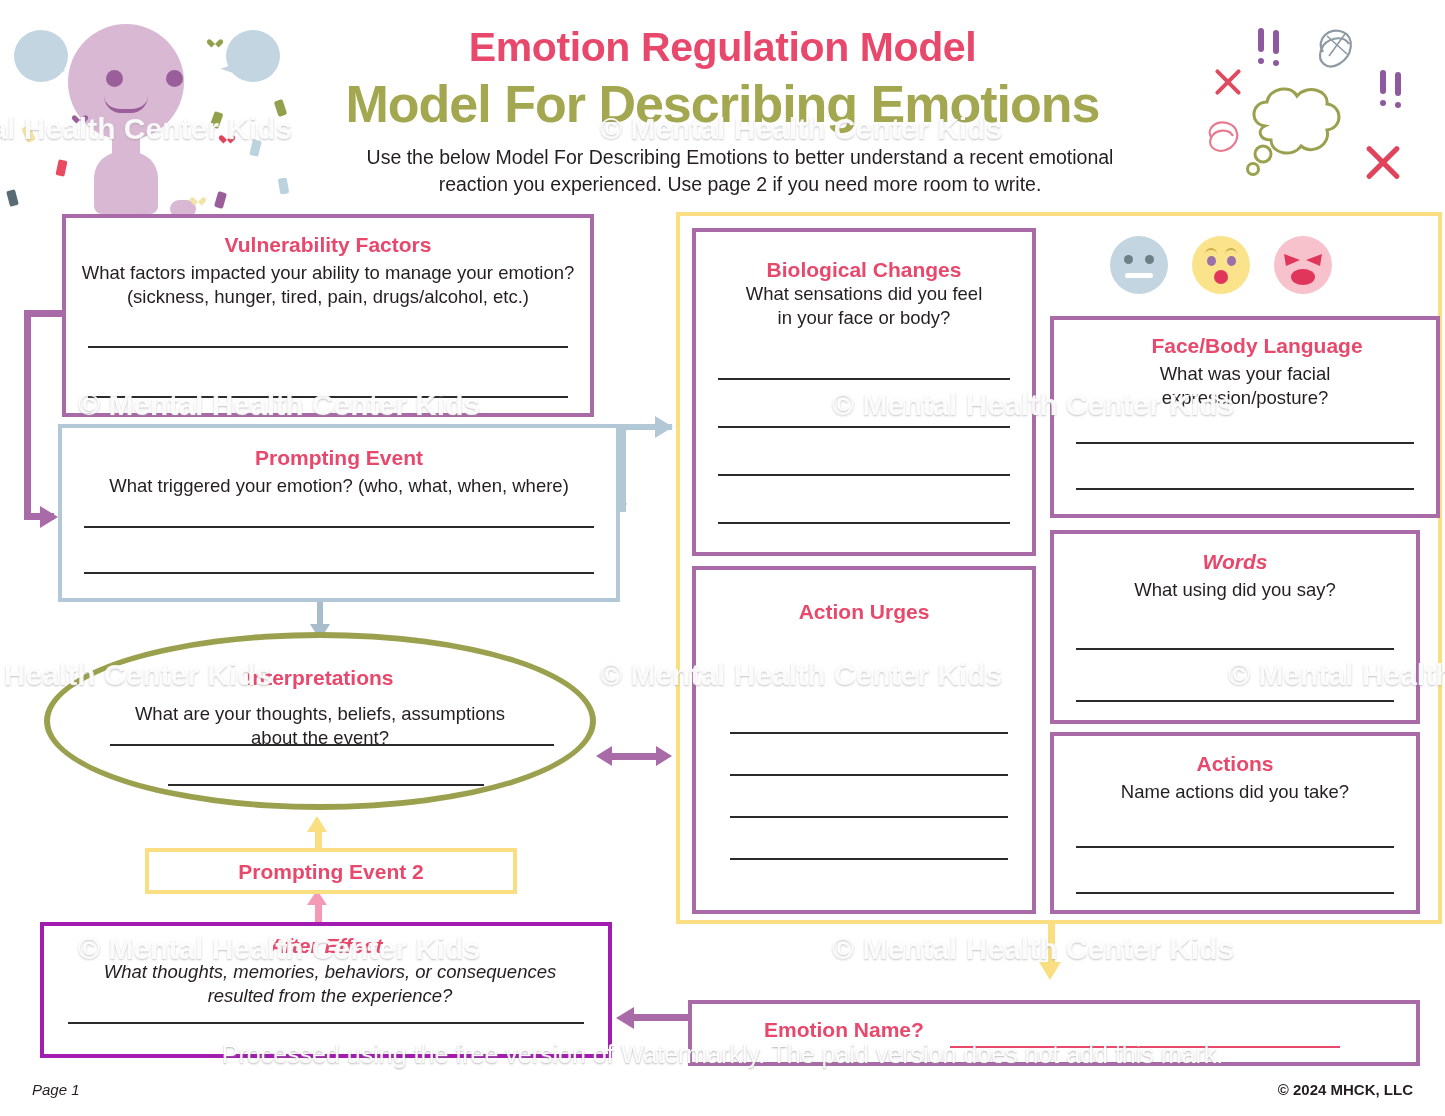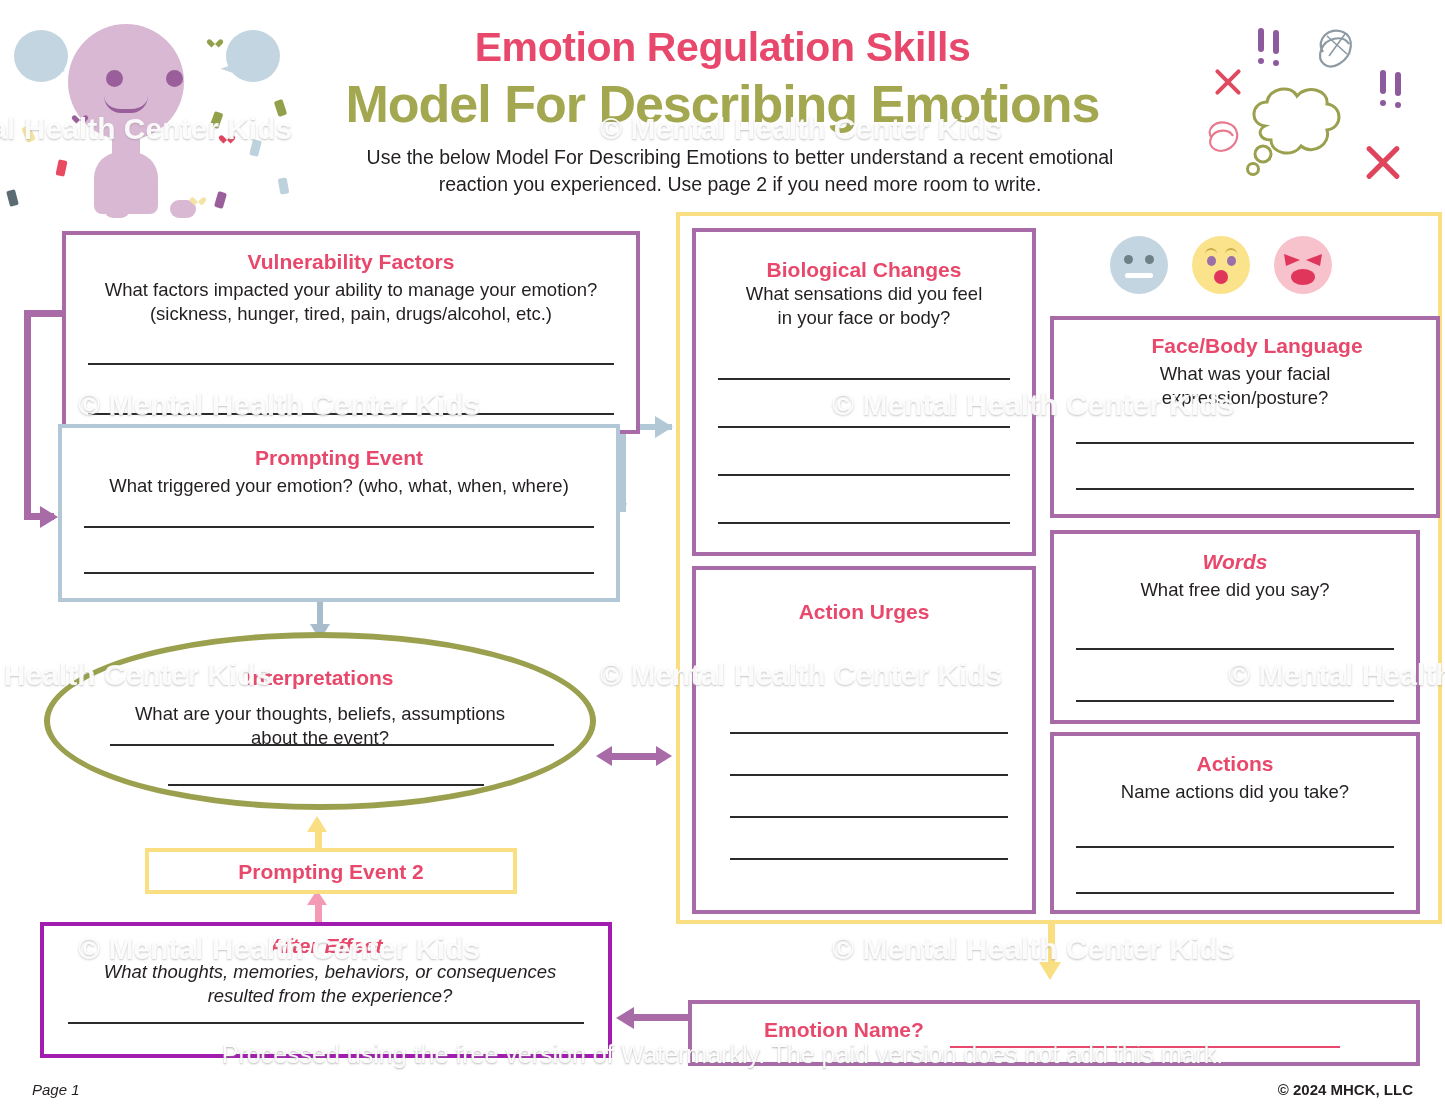--- a/index.html
+++ b/index.html
@@ -150,21 +150,21 @@
     <svg style="position:absolute;left:18px;top:110px;" width="42" height="36" viewBox="0 0 42 36">
       <path d="M9 20 C2 12 12 2 24 5 C36 8 38 22 27 30 C16 37 4 30 8 20 C12 11 26 10 30 18" fill="none" stroke="#e8798e" stroke-width="2.2"></path>
     </svg>
     <svg style="position:absolute;left:56px;top:72px;" width="108" height="100" viewBox="0 0 108 100">
       <path d="M24 46 C8 44 10 22 26 22 C28 8 50 4 56 16 C66 4 88 10 86 24 C102 26 102 48 86 50 C90 64 72 76 60 66 C52 78 30 74 30 60 C18 60 16 50 24 46 Z" fill="none" stroke="#9aa04d" stroke-width="3"></path>
       <circle cx="22" cy="74" r="8" fill="none" stroke="#9aa04d" stroke-width="3"></circle>
       <circle cx="12" cy="89" r="5.5" fill="none" stroke="#9aa04d" stroke-width="3"></circle>
     </svg>
   </div>
 
-  <div class="title1">Emotion Regulation Skills</div>
+  <div class="title1">Emotion Regulation Model</div>
   <div class="title2">Model For Describing Emotions</div>
   <div class="subtitle">
     <div>Use the below Model For Describing Emotions to better understand a recent emotional</div>
     <div>reaction you experienced. Use page 2 if you need more room to write.</div>
   </div>
 
   <div class="box bx-yellow" style="left:676px;top:212px;width:766px;height:712px;"></div>
 
   <div class="arw">
     <div class="arw-seg" style="left:24px;top:310px;width:42px;height:7px;background:#a96aa8;"></div>
@@ -204,21 +204,21 @@
   <div class="arw">
     <div class="arw-seg" style="left:630px;top:1014px;width:58px;height:7px;background:#a96aa8;"></div>
     <div class="arw-head" style="left:616px;top:1007px;border-right:18px solid #a96aa8;border-top:11px solid transparent;border-bottom:11px solid transparent;"></div>
   </div>
 
   <div class="arw">
     <div class="arw-seg" style="left:1048px;top:924px;width:7px;height:48px;background:#fadf82;"></div>
     <div class="arw-head" style="left:1039px;top:962px;border-top:18px solid #fadf82;border-left:11px solid transparent;border-right:11px solid transparent;"></div>
   </div>
 
-  <div class="box bx-purple" style="left:62px;top:231px;width:578px;height:203px;">
+  <div class="box bx-purple" style="left:62px;top:214px;width:532px;height:203px;">
     <div class="hd" style="margin-top:15px;">Vulnerability Factors</div>
     <div class="sub" style="margin-top:4px;">
       <div>What factors impacted your ability to manage your emotion?</div>
       <div>(sickness, hunger, tired, pain, drugs/alcohol, etc.)</div>
     </div>
     <div class="wline" style="left:22px;right:22px;top:128px;"></div>
     <div class="wline" style="left:22px;right:22px;top:178px;"></div>
   </div>
 
   <div class="box bx-blue" style="left:58px;top:424px;width:562px;height:178px;">
@@ -298,21 +298,21 @@
     <div class="sub" style="margin-top:4px;">
       <div>What was your facial</div>
       <div>expression/posture?</div>
     </div>
     <div class="wline" style="left:22px;right:22px;top:122px;"></div>
     <div class="wline" style="left:22px;right:22px;top:168px;"></div>
   </div>
 
   <div class="box bx-purple" style="left:1050px;top:530px;width:370px;height:194px;">
     <div class="hd" style="margin-top:16px;font-style:italic;">Words</div>
-    <div class="sub" style="margin-top:4px;">What free did you say?</div>
+    <div class="sub" style="margin-top:4px;">What using did you say?</div>
     <div class="wline" style="left:22px;right:22px;top:114px;"></div>
     <div class="wline" style="left:22px;right:22px;top:166px;"></div>
   </div>
 
   <div class="box bx-purple" style="left:1050px;top:732px;width:370px;height:182px;">
     <div class="hd" style="margin-top:16px;">Actions</div>
     <div class="sub" style="margin-top:4px;">Name actions did you take?</div>
     <div class="wline" style="left:22px;right:22px;top:110px;"></div>
     <div class="wline" style="left:22px;right:22px;top:156px;"></div>
   </div>

